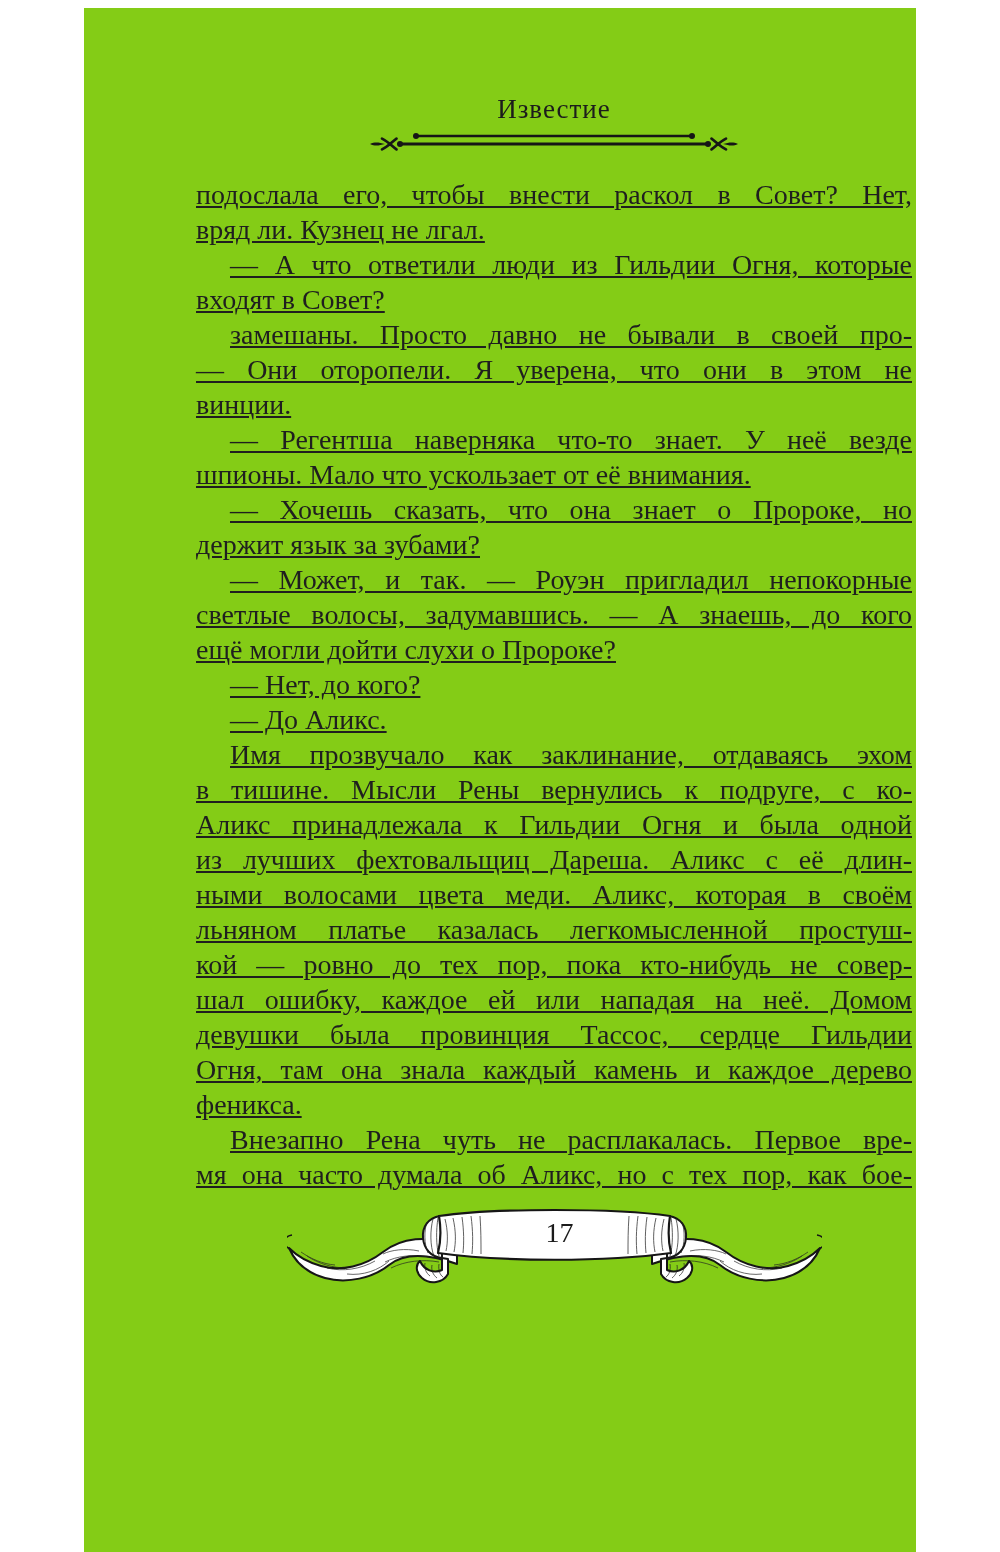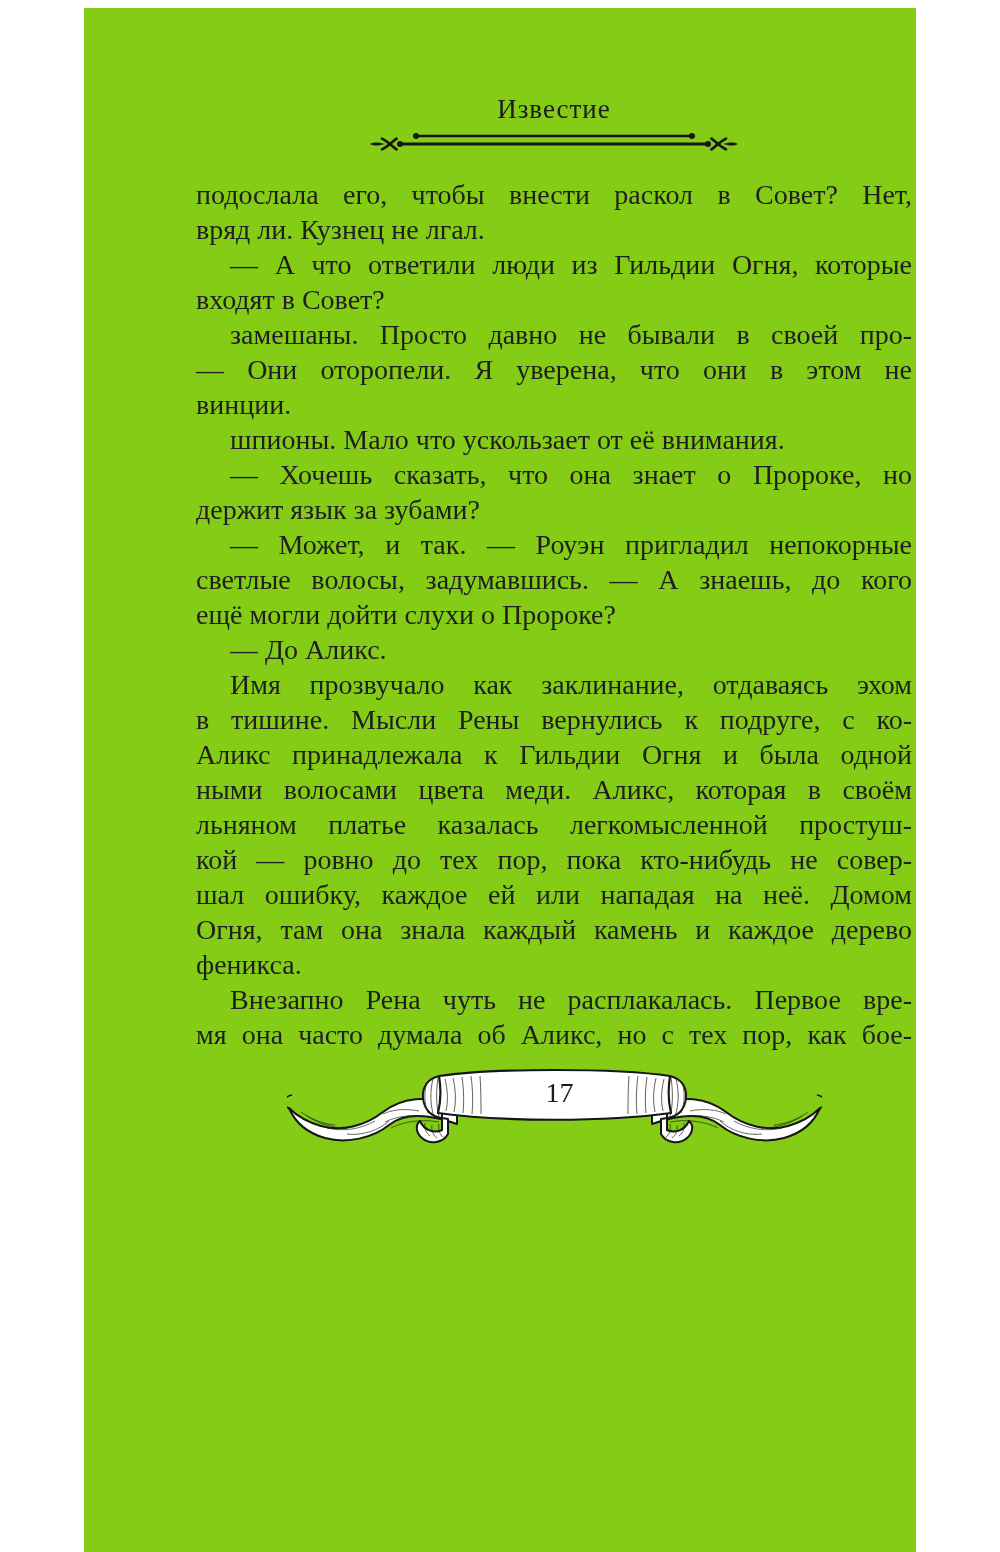--- a/index.html
+++ b/index.html
@@ -34,20 +34,21 @@
   }
   .divider-wrap svg {
     display: inline-block;
     vertical-align: top;
   }
   .body-text {
     margin-top: 25px;
     font-size: 28px;
     line-height: 35px;
     color: #1f1f1f;
+    text-decoration: underline;
   }
   .para { margin: 0; }
   .line {
     text-align: justify;
     text-align-last: justify;
   }
   .line.last {
     text-align-last: left;
   }
   .para.indent .line:first-child {
@@ -104,42 +105,48 @@
         <div class="para indent">
           <div class="line">— А что ответили люди из Гильдии Огня, которые</div>
           <div class="line last">входят в Совет?</div>
         </div>
         <div class="para indent">
           <div class="line">замешаны. Просто давно не бывали в своей про-</div>
           <div class="line">— Они оторопели. Я уверена, что они в этом не</div>
           <div class="line last">винции.</div>
         </div>
         <div class="para indent">
+          <div class="line">— Регентша наверняка что-то знает. У неё везде</div>
           <div class="line last">шпионы. Мало что ускользает от её внимания.</div>
         </div>
         <div class="para indent">
           <div class="line">— Хочешь сказать, что она знает о Пророке, но</div>
           <div class="line last">держит язык за зубами?</div>
         </div>
         <div class="para indent">
           <div class="line">— Может, и так. — Роуэн пригладил непокорные</div>
           <div class="line">светлые волосы, задумавшись. — А знаешь, до кого</div>
           <div class="line last">ещё могли дойти слухи о Пророке?</div>
         </div>
         <div class="para indent">
+          <div class="line last">— Нет, до кого?</div>
+        </div>
+        <div class="para indent">
           <div class="line last">— До Аликс.</div>
         </div>
         <div class="para indent">
           <div class="line">Имя прозвучало как заклинание, отдаваясь эхом</div>
           <div class="line">в тишине. Мысли Рены вернулись к подруге, с ко-</div>
           <div class="line">Аликс принадлежала к Гильдии Огня и была одной</div>
+          <div class="line">из лучших фехтовальщиц Дареша. Аликс с её длин-</div>
           <div class="line">ными волосами цвета меди. Аликс, которая в своём</div>
           <div class="line">льняном платье казалась легкомысленной простуш-</div>
           <div class="line">кой — ровно до тех пор, пока кто-нибудь не совер-</div>
           <div class="line">шал ошибку, каждое ей или нападая на неё. Домом</div>
+          <div class="line">девушки была провинция Тассос, сердце Гильдии</div>
           <div class="line">Огня, там она знала каждый камень и каждое дерево</div>
           <div class="line last">феникса.</div>
         </div>
         <div class="para indent">
           <div class="line">Внезапно Рена чуть не расплакалась. Первое вре-</div>
           <div class="line">мя она часто думала об Аликс, но с тех пор, как бое-</div>
         </div>
       </div>
 
     <div class="footer-banner">

